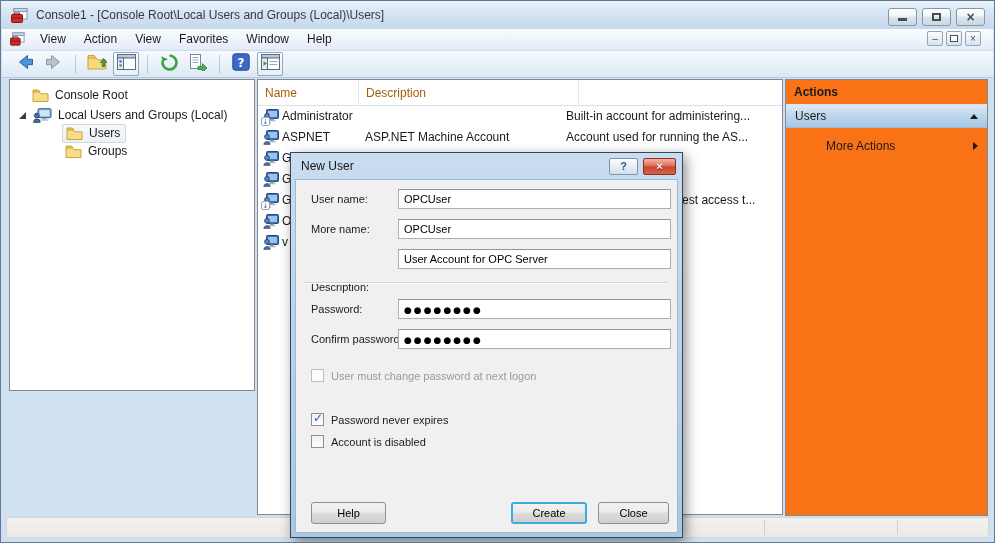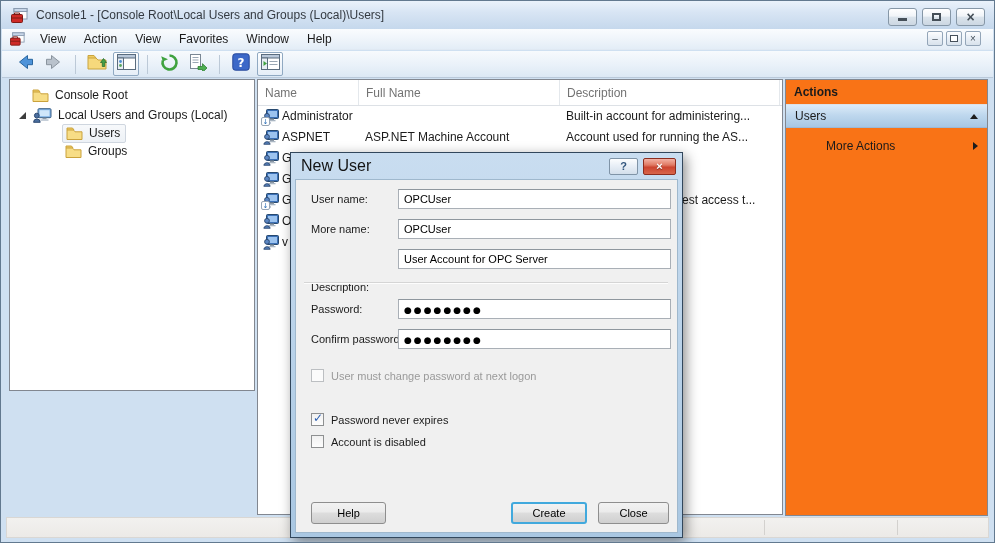--- a/index.html
+++ b/index.html
@@ -43,21 +43,21 @@
     border:1px solid #828790; font-size:12px; color:#1b1b1b; }
   .tree-row { position:absolute; height:18px; display:flex; align-items:center; white-space:nowrap; }
   .expander { width:0; height:0; border-bottom:7px solid #3c3c3c; border-left:7px solid transparent; margin-right:7px; }
   .tree-ico { margin-right:6px; display:flex; }
   .users-sel { background:linear-gradient(#f7f9fb,#edf1f6); border:1px solid #cfd6df; border-radius:2px;
     padding:1px 5px 2px 3px; display:flex; align-items:center; }
 
   .list-pane { position:absolute; left:256px; top:78px; width:526px; height:436px; background:#fff;
     border:1px solid #828790; font-size:12px; color:#1b1b1b; overflow:hidden; }
   .list-header { position:absolute; left:0; top:0; right:0; height:26px; border-bottom:1px solid #dde1e6; display:flex; }
-  .hdr-cell { padding:6px 0 0 7px; color:#737373; border-right:1px solid #e4e8ec; height:25px; white-space:nowrap; }
+  .hdr-cell { padding:6px 0 0 7px; color:#a16207; border-right:1px solid #e4e8ec; height:25px; white-space:nowrap; }
   .hc-name { width:101px; } .hc-full { width:201px; } .hc-desc { width:220px; }
   .lrow { position:absolute; left:0; right:0; height:21px; }
   .lrow .row-ico { position:absolute; left:5px; top:3px; width:16px; height:15px; }
   .badge-down { position:absolute; left:-2px; top:8px; width:9px; height:9px; background:#fff; border:1px solid #98a6b5;
     border-radius:2px; font-size:7px; color:#2b6fb8; line-height:8px; text-align:center; font-family:"DejaVu Sans",sans-serif; }
   .cell-name { position:absolute; left:24px; top:3px; white-space:nowrap; }
   .cell-full { position:absolute; left:107px; top:3px; white-space:nowrap; }
   .cell-desc { position:absolute; left:308px; top:3px; white-space:nowrap; overflow:hidden; right:0; }
 
   .actions-pane { position:absolute; left:784px; top:78px; width:203px; height:437px; background:#f97316;
@@ -72,21 +72,21 @@
 
   .statusbar { position:absolute; left:5px; right:5px; top:516px; height:21px;
     background:linear-gradient(#f2f1ef,#eceae7); border:1px solid #d9d7d4; }
   .sb-sep { position:absolute; top:2px; bottom:2px; width:1px; background:#d3d1ce; }
 
   
   .dialog { position:absolute; left:289px; top:151px; width:393px; height:386px;
     background:linear-gradient(#c9ddf0,#a9c7e2); border:1px solid #32475c;
     box-shadow:3px 4px 12px rgba(0,0,0,.45); z-index:20; }
   .dlg-titlebar { height:26px; display:flex; align-items:center; padding:0 6px 0 10px; }
-  .dlg-title { font-size:16px; color:#141414; flex:1; }
+  .dlg-title { font-size:12px; color:#141414; flex:1; }
   .dlg-help-btn { width:29px; height:17px; border:1px solid #8094a7; border-radius:2px;
     background:linear-gradient(#fcfdfe,#e7eef6 48%,#d3dfeb); color:#31567e; font-weight:bold; font-size:11px;
     display:flex; align-items:center; justify-content:center; margin-right:5px; }
   .dlg-close-btn { width:33px; height:17px; border:1px solid #8c2d1f; border-radius:2px;
     background:linear-gradient(#f3b2a4,#e07a64 40%,#cc4530 55%,#d8654a); color:#fff; font-weight:bold; font-size:11px;
     display:flex; align-items:center; justify-content:center; text-shadow:0 1px 1px rgba(0,0,0,.4); }
   .dlg-client { position:absolute; left:4px; right:4px; top:26px; bottom:4px; background:#f0f0f0;
     border:1px solid #9fb8cd; font-size:11px; color:#1b1b1b; }
   .fld-label { position:absolute; left:15px; white-space:nowrap; }
   .fld-input { position:absolute; left:102px; width:273px; height:20px; border:1px solid #a9afb6; border-top-color:#8f979e;
@@ -269,21 +269,20 @@
             <path d="M1 4 h6.5 l1.5 1.8 h7 v7.7 h-15 z" fill="#f7dd86" stroke="#caa23c"></path>
           </svg>
         </span>
       <span>Groups</span>
     </div>
   </div>
 
   <div class="list-pane">
     <div class="list-header">
       <div class="hdr-cell hc-name">Name</div>
-      <div class="hdr-cell hc-full">Full Name</div>
       <div class="hdr-cell hc-desc">Description</div>
     </div>
 
     <div class="lrow" style="top:26px;">
       <span class="row-ico"><svg width="16" height="15" viewBox="0 0 16 15">
             <rect x="3.5" y="0.5" width="12" height="9" rx="1" fill="#3c71b8" stroke="#27496f"></rect>
             <rect x="5" y="2" width="9" height="6" fill="#9cc3ef"></rect>
             <rect x="7" y="9.5" width="4" height="1.5" fill="#8d99a6"></rect>
             <rect x="5.5" y="11" width="7" height="1.3" fill="#aab6c2"></rect>
             <circle cx="4" cy="6.8" r="2.4" fill="#5b86c2" stroke="#2d4a73"></circle>

